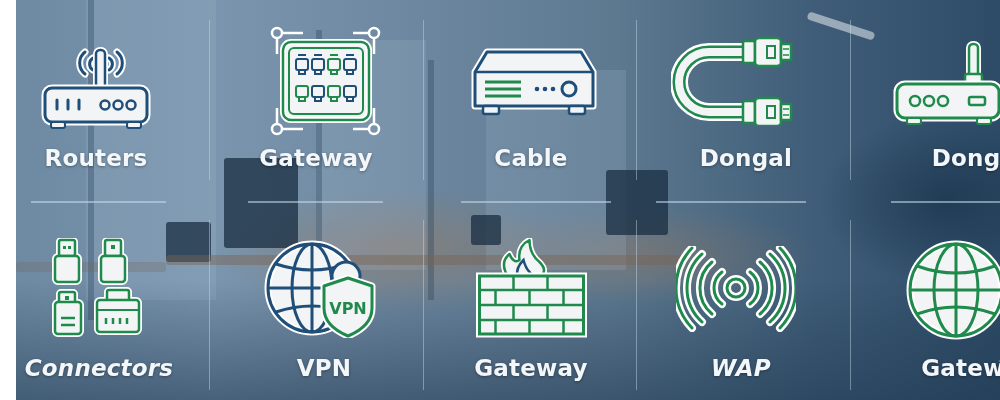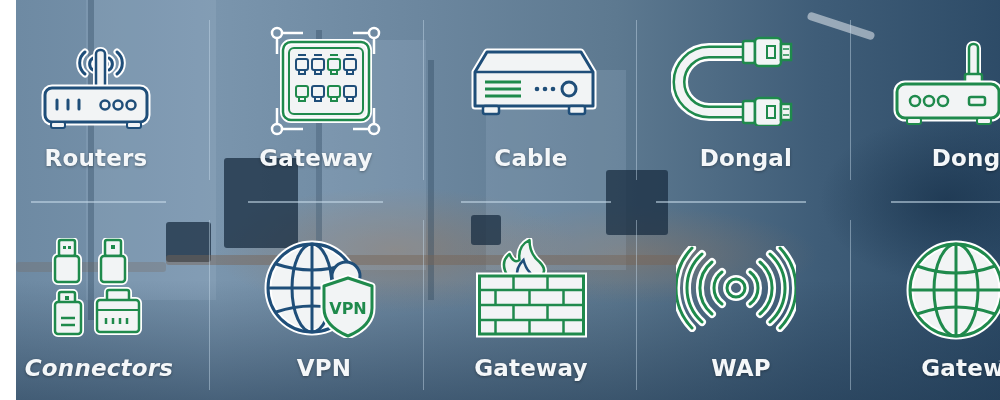--- a/index.html
+++ b/index.html
@@ -339,21 +339,21 @@
             <path d="M74 26 A20 20 0 0 1 74 58"></path>
           <path d="M36 16 A34 34 0 0 0 36 68"></path>
             <path d="M84 16 A34 34 0 0 1 84 68"></path>
           <path d="M26 8 A46 46 0 0 0 26 76"></path>
             <path d="M94 8 A46 46 0 0 1 94 76"></path>
           <path d="M16 2 A58 58 0 0 0 16 82"></path>
             <path d="M104 2 A58 58 0 0 1 104 82"></path>
         </g>
       </g>
     </svg>
-    <div class="label" style="top:155px;left:5px;width:200px;">WAP</div>
+    <div class="label" style="top:155px;left:5px;width:200px;font-style:italic;">WAP</div>
   </div>
 
   <div class="cell" style="left:834px;top:200px;">
     <svg class="icon" style="top:40px;left:106px;" width="110" height="100" viewBox="0 0 110 100">
       <circle cx="55" cy="50" r="46" fill="#f2f4f5" stroke="#fff" stroke-width="7"></circle>
       <g fill="none" stroke="#1f8a4c" stroke-width="3">
         <circle cx="55" cy="50" r="46"></circle>
         <ellipse cx="55" cy="50" rx="22" ry="46"></ellipse>
         <line x1="55" y1="4" x2="55" y2="96"></line>
         <line x1="9" y1="50" x2="101" y2="50"></line>

